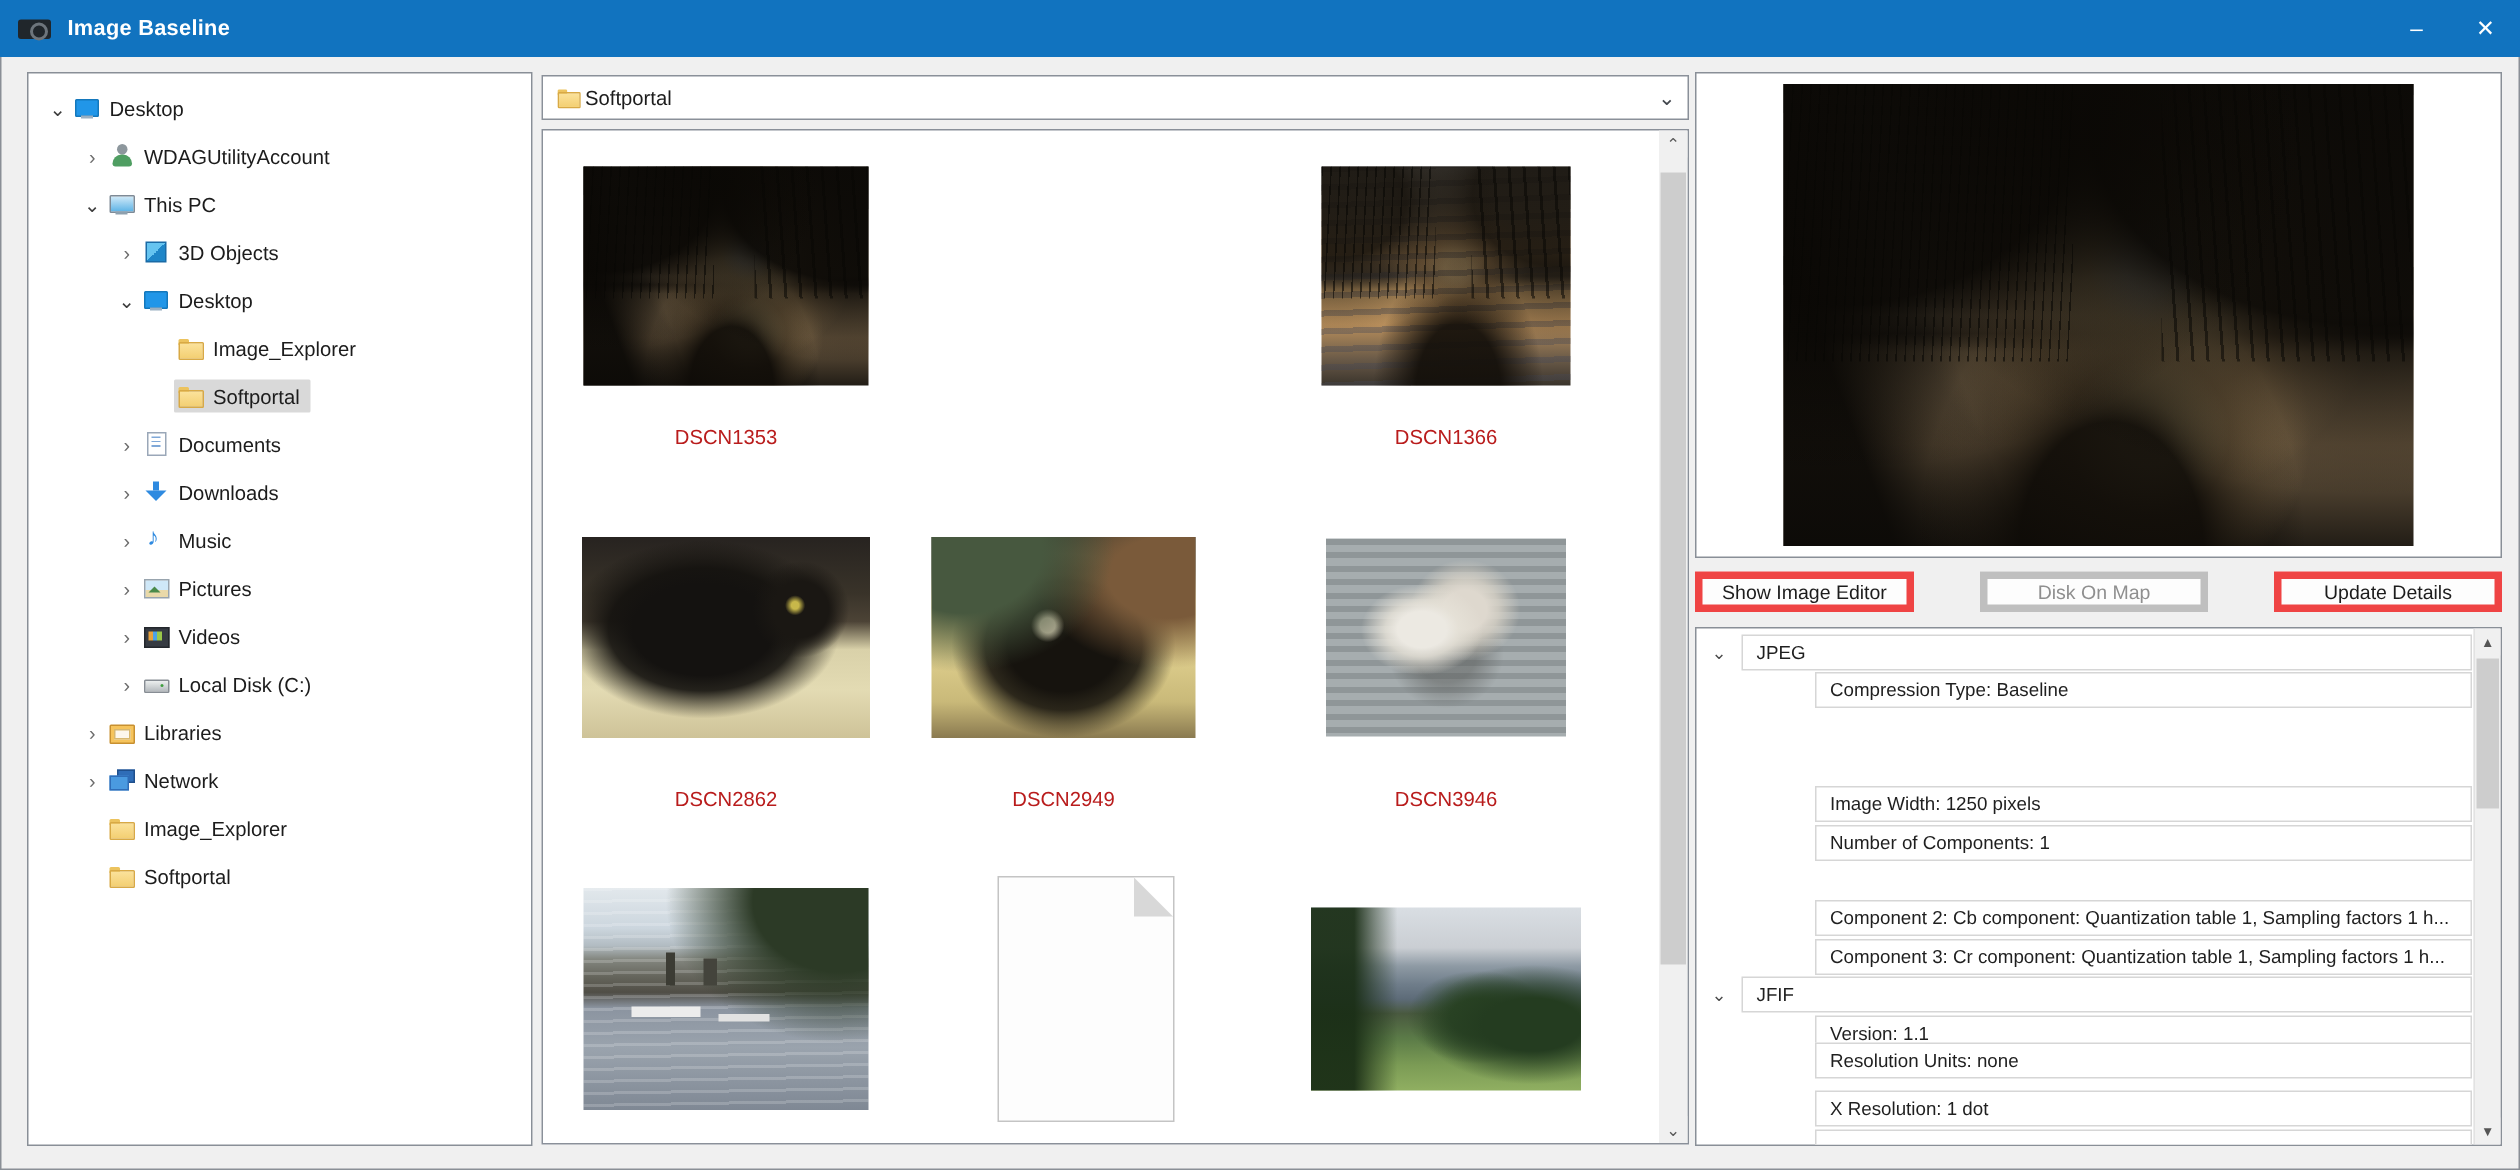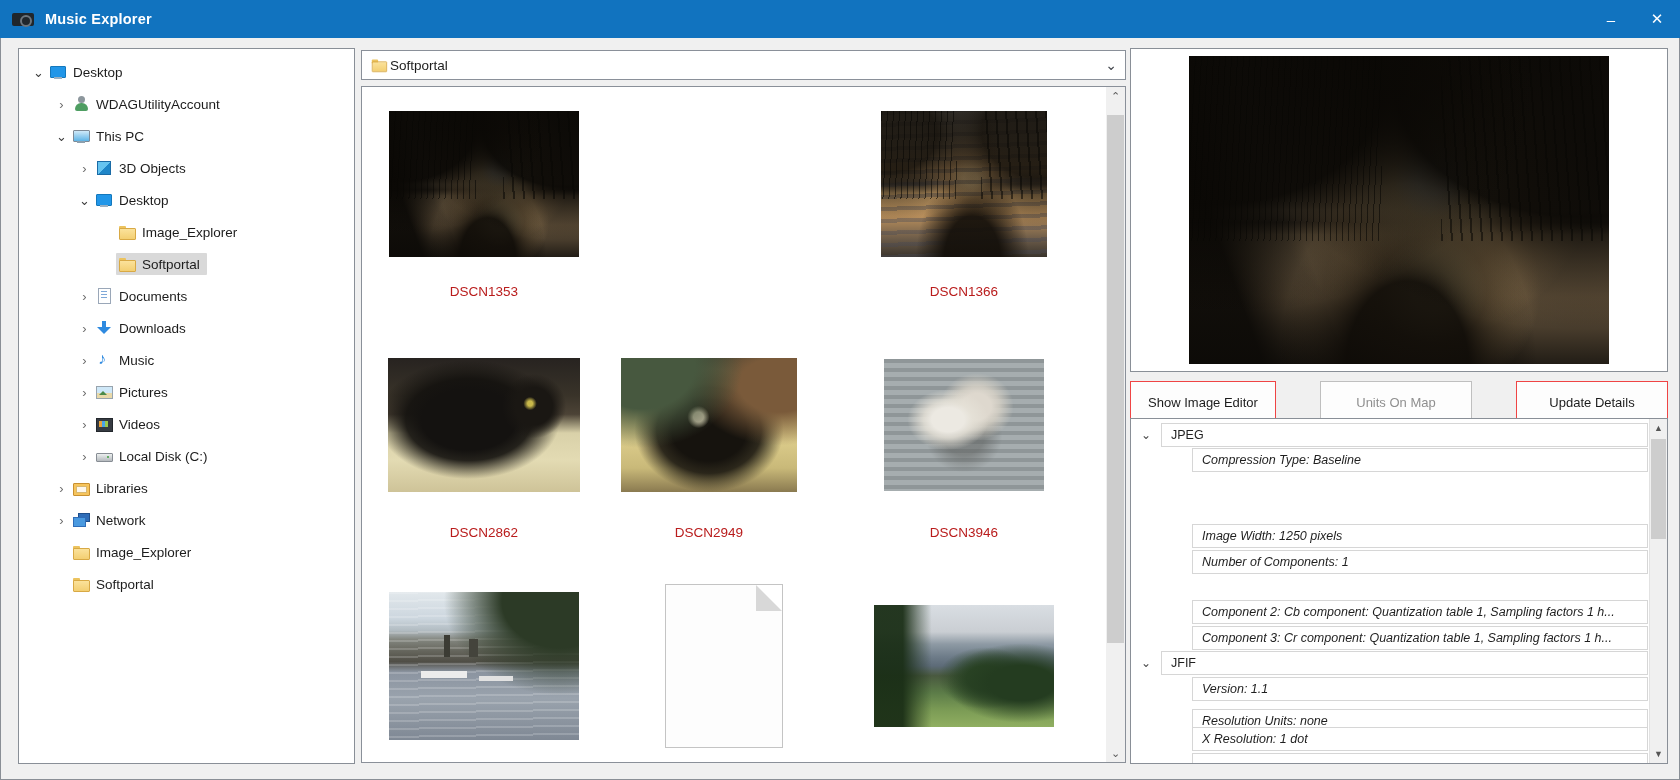--- a/index.html
+++ b/index.html
@@ -132,40 +132,40 @@
   .vscroll{position:absolute;top:0;bottom:0;width:19px;background:#f0f0f0;}
   .vscroll.mid{right:0;}
   .sc-arrow{position:absolute;left:0;width:100%;height:18px;display:flex;align-items:center;justify-content:center;font-size:11px;color:#5a5a5a;background:#f0f0f0;}
   .sc-arrow.top{top:0;}
   .sc-arrow.bot{bottom:0;}
   .sc-thumb{position:absolute;left:1px;right:1px;background:#cdcdcd;}
 
   
   .preview{position:absolute;left:1130px;top:48px;width:538px;height:324px;background:#fff;border:1px solid #898f97;display:flex;align-items:center;justify-content:center;}
   .actions{position:absolute;left:1130px;top:381px;width:538px;display:flex;justify-content:space-between;}
-  .act-btn{height:43px;background:#fdfdfd;border:1px solid #ef4444;font-size:13px;color:#1c1c1c;padding:0 10px;}
+  .act-btn{height:27px;background:#fdfdfd;border:5px solid #ef4444;font-size:13px;color:#1c1c1c;padding:0 10px;}
   .act-btn.w1{width:146px;}.act-btn.w2,.act-btn.w3{width:152px;}
   .act-btn:disabled{color:#8f8f8f;border-color:#bfbfbf;}
   .meta{position:absolute;left:1130px;top:418px;width:538px;height:346px;background:#fff;border:1px solid #898f97;overflow:hidden;}
   .meta-rows{position:absolute;left:0;top:0;right:18px;bottom:0;}
   .meta-row{position:absolute;left:0;right:0;height:25px;display:flex;align-items:center;}
   .meta-twisty{width:30px;text-align:center;color:#4a4a4a;font-size:12px;flex:none;}
   .meta-cell{flex:1;height:24px;border:1px solid #d6d6d6;background:#fff;font-size:12.5px;color:#1f1f1f;line-height:22px;padding-left:9px;white-space:nowrap;overflow:hidden;margin-right:1px;}
-  .meta-row.item .meta-cell{margin-left:61px;font-style:italic;}
+  .meta-row.item .meta-cell{margin-left:79px;}
   .meta-scroll{position:absolute;right:0;top:0;bottom:0;width:18px;background:#f0f0f0;border-left:1px solid #e2e2e2;}
   .meta-scroll .sc-arrow{font-size:9px;color:#555;}
 </style>
 </head>
 <body>
 
 <div class="window">
 
   <div class="titlebar">
     <div class="app-ico"></div>
-    <div class="title-text">Music Explorer</div>
+    <div class="title-text">Image Baseline</div>
     <div class="cap-btns">
       <div class="cap-btn">–</div>
       <div class="cap-btn">✕</div>
     </div>
   </div>
 
   <div class="tree-panel" id="tree">
       <div class="tree-row" style="padding-left: 11px;">
         <span class="twisty exp">⌄</span>
         <span class="tree-item">
@@ -356,21 +356,21 @@
 
   <div class="preview">
     <div class="art art-sunset-large">
       <i class="strands a"></i>
         <i class="strands b"></i>
     </div>
   </div>
 
   <div class="actions" id="actions">
       <button class="act-btn w1">Show Image Editor</button>
-      <button class="act-btn w2" disabled="">Units On Map</button>
+      <button class="act-btn w2" disabled="">Disk On Map</button>
       <button class="act-btn w3">Update Details</button>
     </div>
 
   <div class="meta">
     <div class="meta-rows" id="metaRows">
         <div class="meta-row group" style="top: 3px;">
           <span class="meta-twisty">⌄</span>
           <div class="meta-cell group-cell">JPEG</div>
         </div>
         <div class="meta-row item" style="top: 28.4px;">
@@ -388,21 +388,21 @@
         <div class="meta-row item" style="top: 206.2px;">
           <div class="meta-cell item-cell">Component 3: Cr component: Quantization table 1, Sampling factors 1 h...</div>
         </div>
         <div class="meta-row group" style="top: 231.6px;">
           <span class="meta-twisty">⌄</span>
           <div class="meta-cell group-cell">JFIF</div>
         </div>
         <div class="meta-row item" style="top: 257px;">
           <div class="meta-cell item-cell">Version: 1.1</div>
         </div>
-        <div class="meta-row item" style="top: 289px;">
+        <div class="meta-row item" style="top: 275px;">
           <div class="meta-cell item-cell">Resolution Units: none</div>
         </div>
         <div class="meta-row item" style="top: 307.8px;">
           <div class="meta-cell item-cell">X Resolution: 1 dot</div>
         </div>
         <div class="meta-row item" style="top: 333.2px;">
           <div class="meta-cell item-cell"></div>
         </div>
       </div>
     <div class="meta-scroll">

